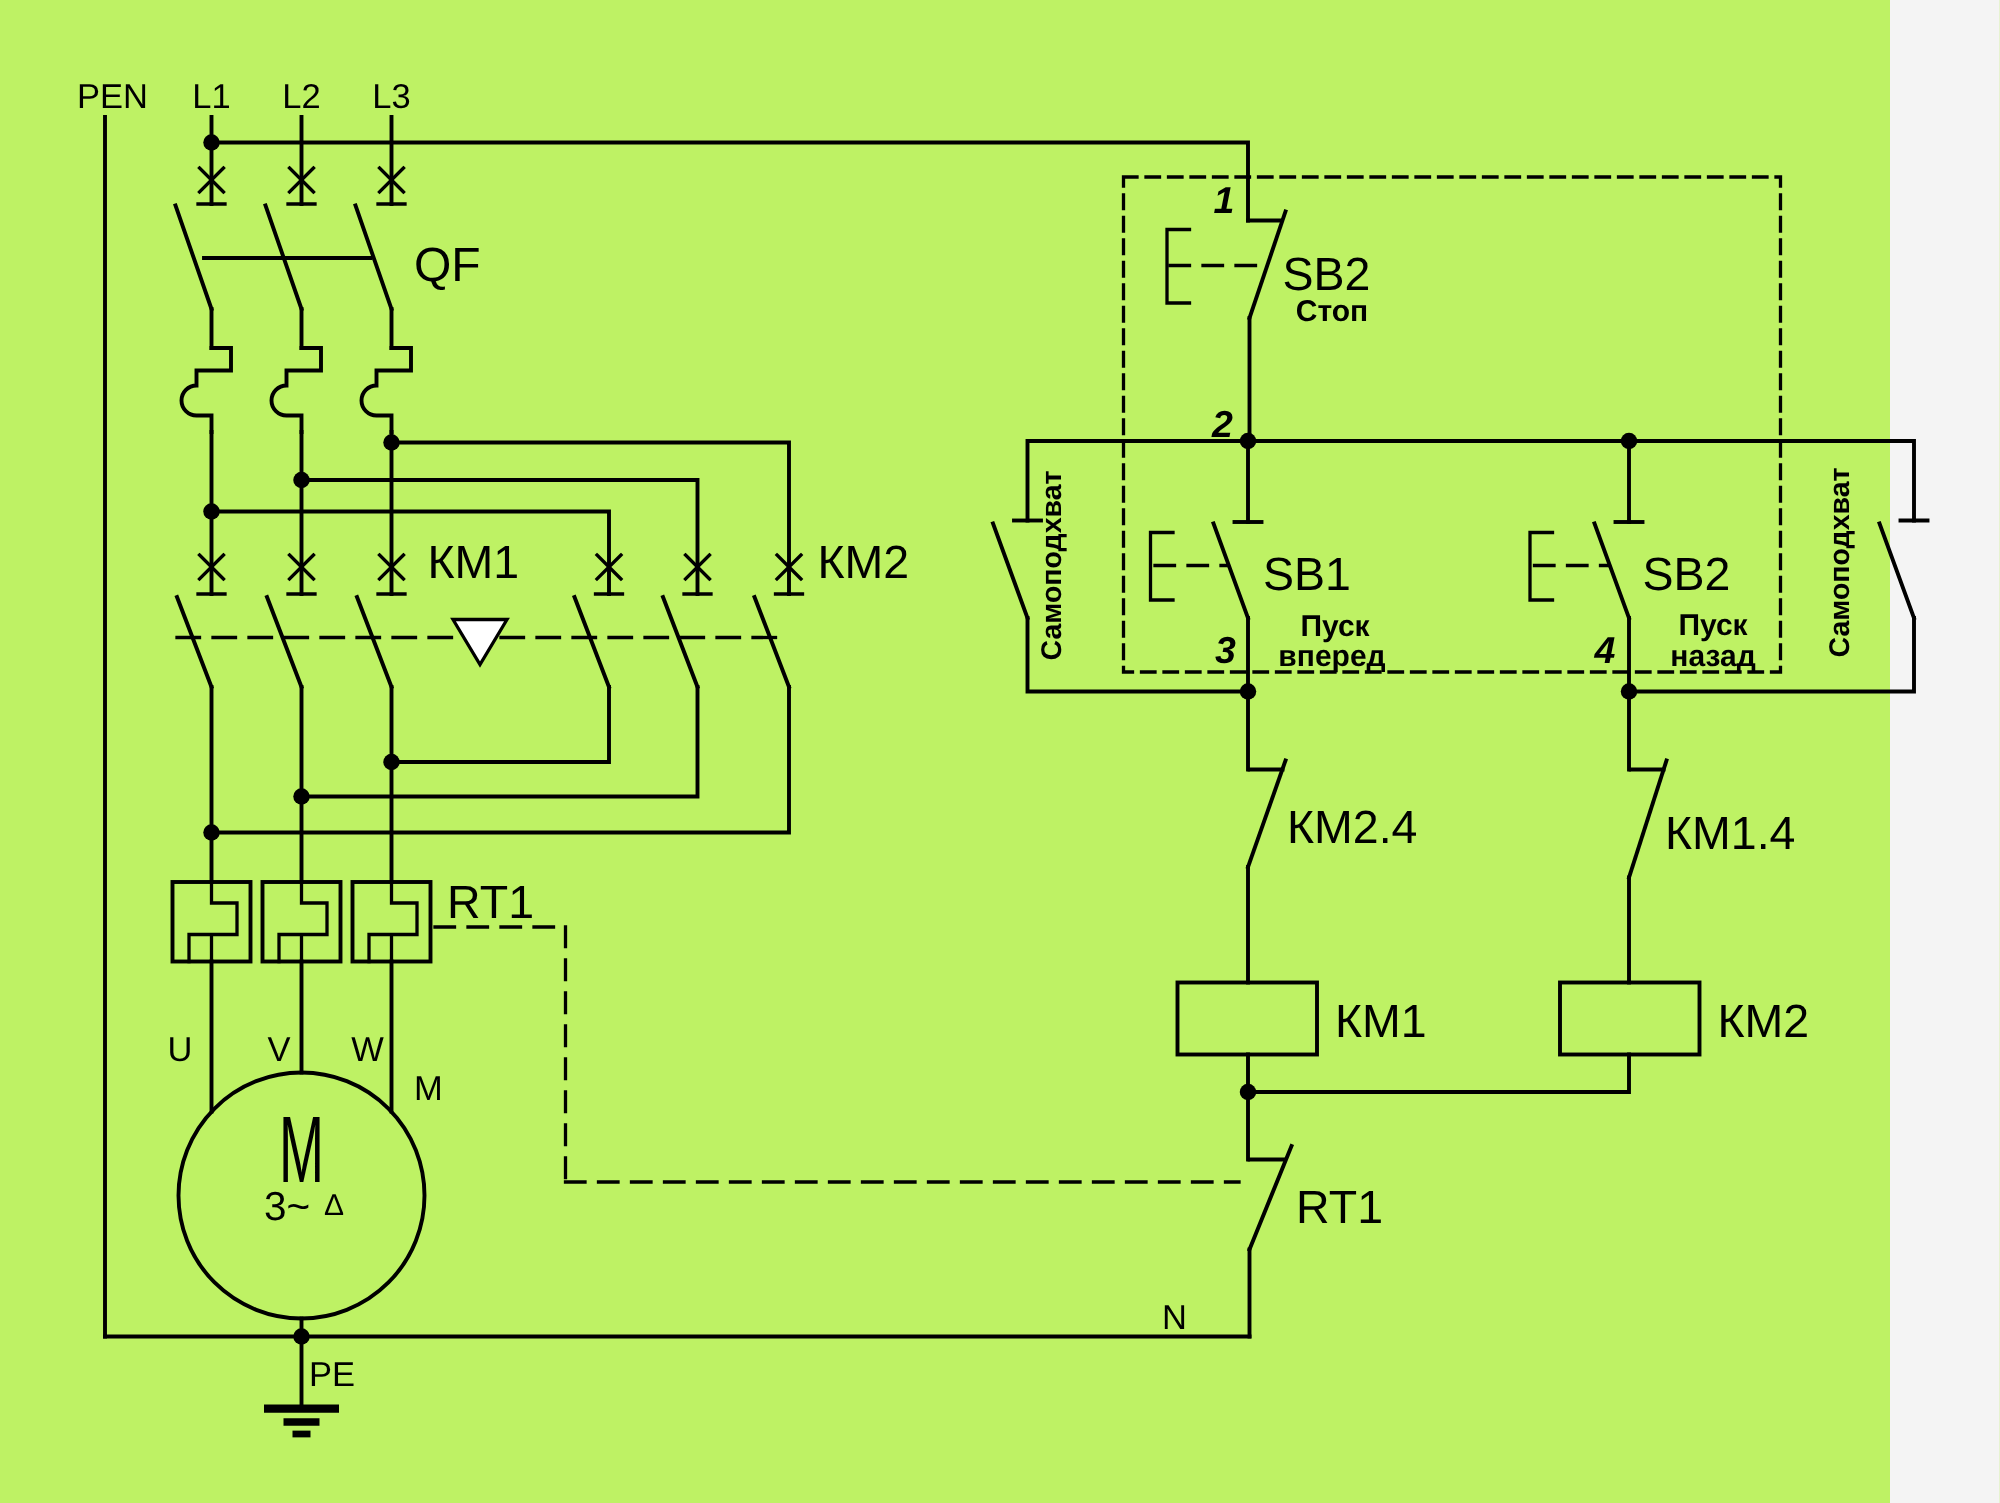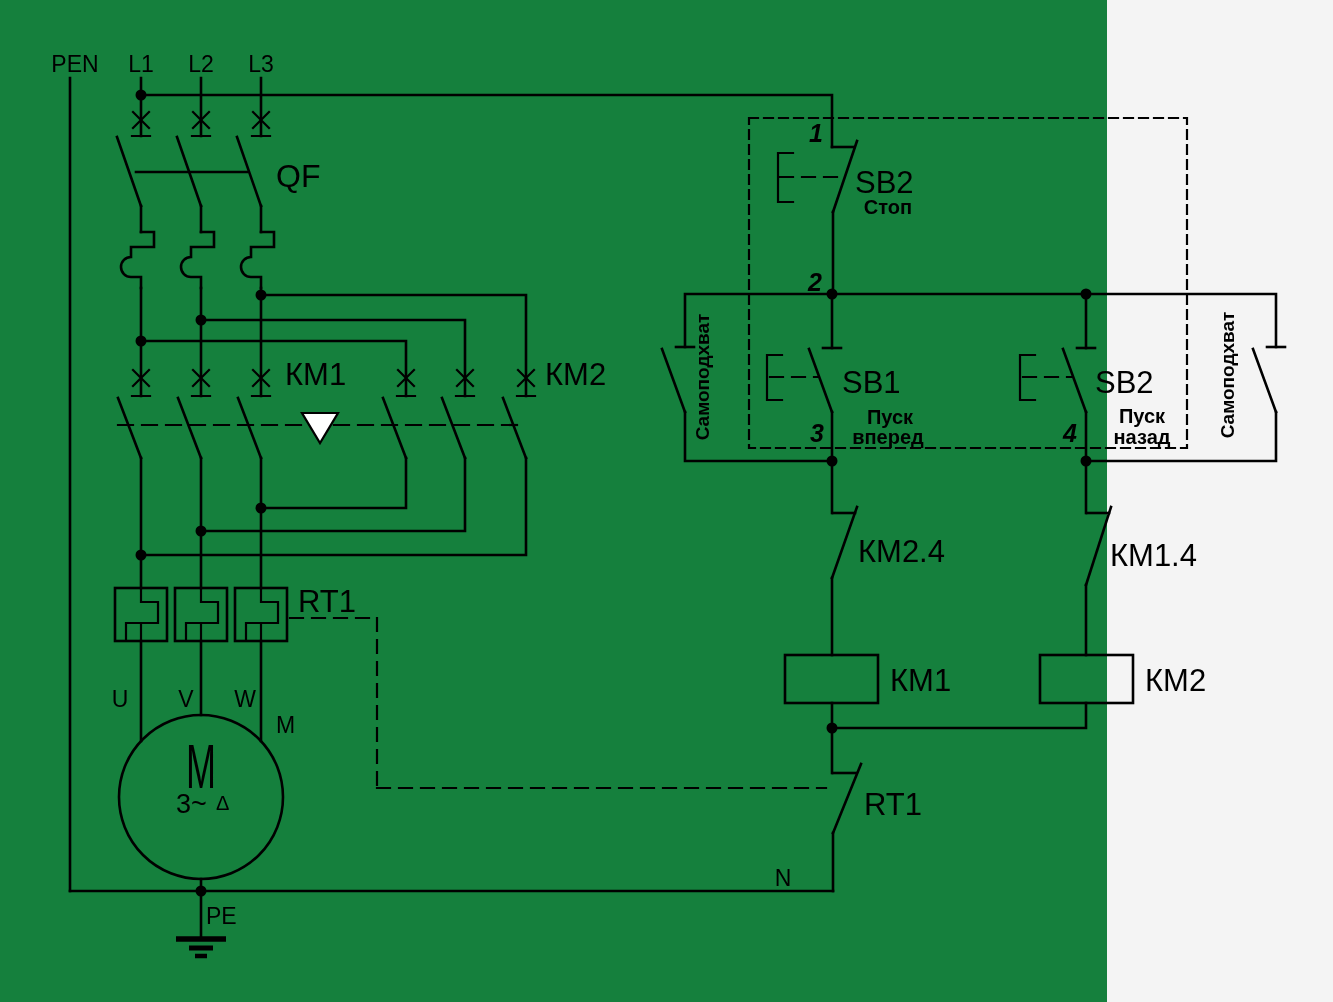--- a/index.html
+++ b/index.html
@@ -1,17 +1,17 @@
 <!DOCTYPE html>
 <html><head>
 <meta charset="utf-8">
 <style>
   html,body { margin:0; padding:0; background:#f4f4f4; }
   #stage {
-    position:relative; width:1107px; height:1002px; background:#15803d;
+    position:relative; width:1260px; height:1002px; background:#bef264;
     font-family:"Liberation Sans","DejaVu Sans",sans-serif;
   }
   svg text {
     font-family:"Liberation Sans","DejaVu Sans",sans-serif;
     fill:#000;
   }
   .w  { fill:none; stroke:#000; stroke-width:2.6; stroke-linecap:square; stroke-linejoin:miter; }
   .w2 { fill:none; stroke:#000; stroke-width:2.2; stroke-linecap:square; }
   .dashbox { stroke-dasharray:9 6; }
   .mech { stroke-dasharray:13 9; }

